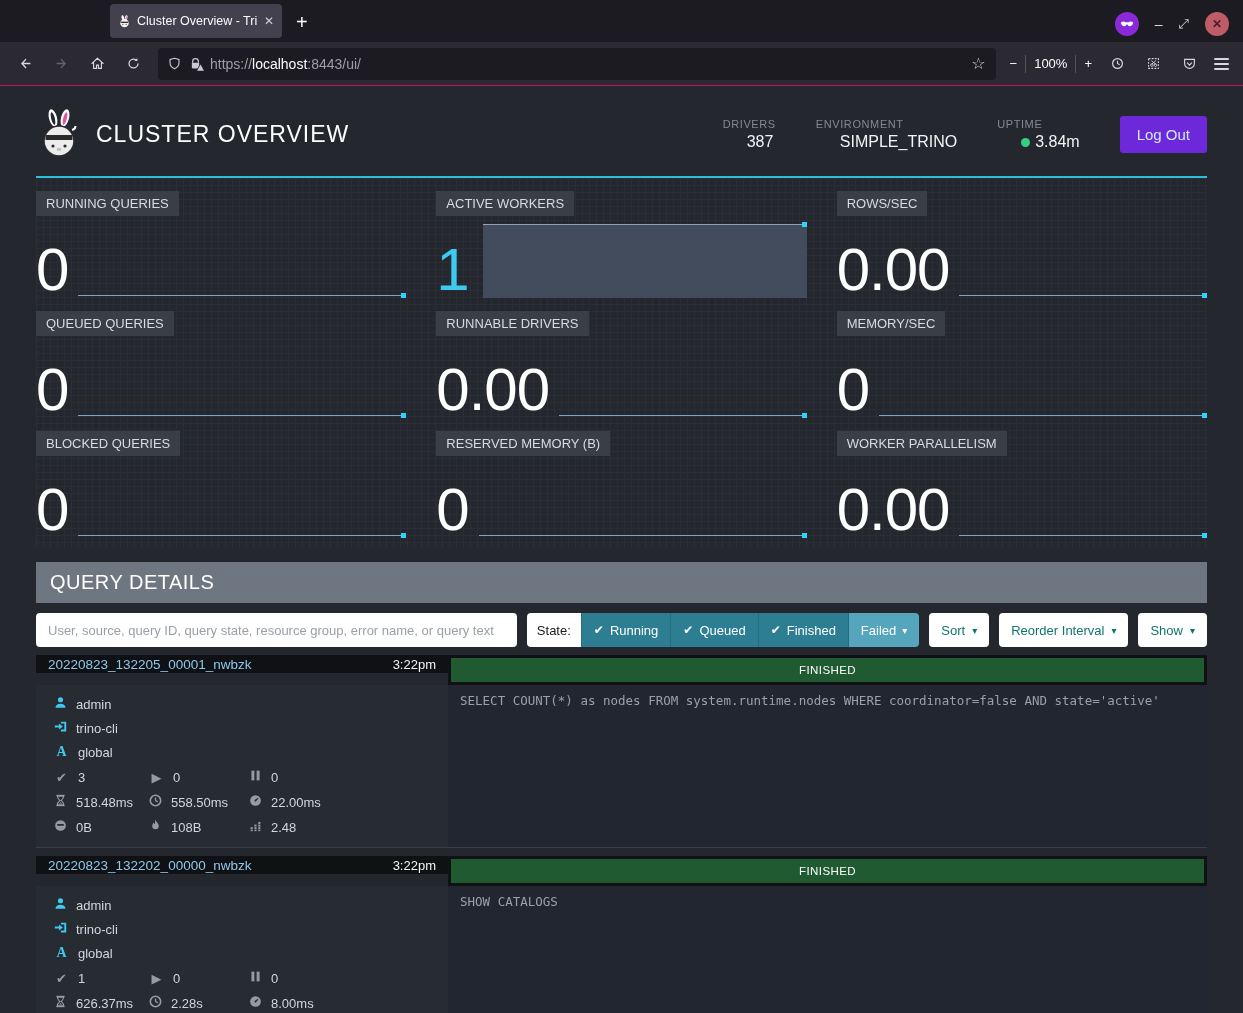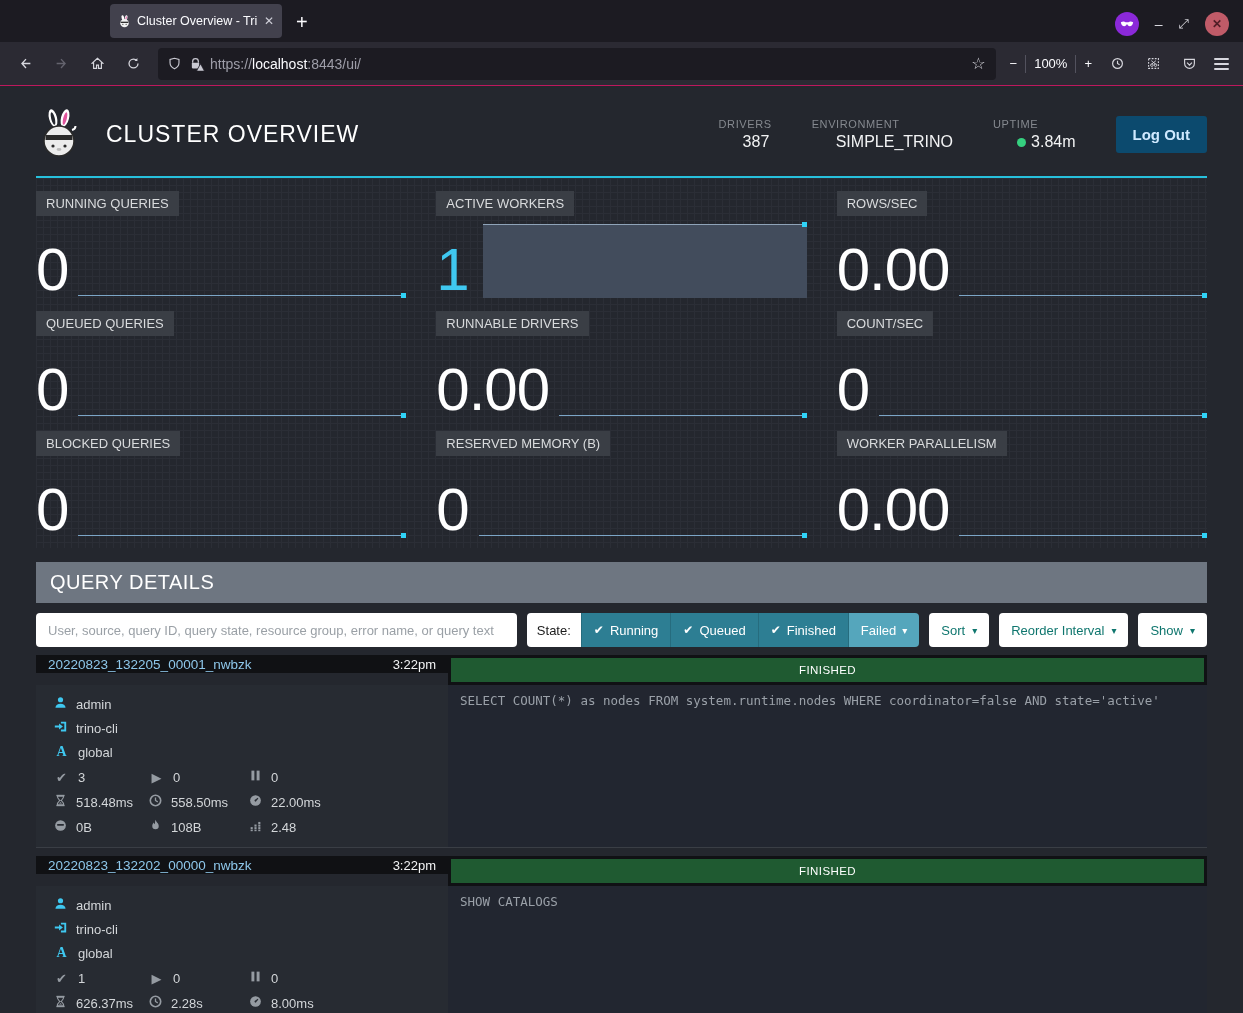--- a/index.html
+++ b/index.html
@@ -30,27 +30,27 @@
   .url-text b { color:#fbfbfe; font-weight:normal; }
   .star { color:#d7d7de; font-size:16px; }
   .zoom-ctl { display:flex; align-items:center; gap:8px; color:#fbfbfe; font-size:13px; padding:0 4px; }
   .vsep { width:1px; height:18px; background:#53525e; }
   .hamburger { display:flex; flex-direction:column; gap:3px; padding:4px; }
   .hamburger i { width:15px; height:2px; background:#d7d7de; border-radius:1px; }
 
   
   .page { height:927px; background:#24272e; color:#e8eaec; }
   .page-header { display:flex; align-items:center; padding:22px 36px 16px; }
-  .brand { display:flex; align-items:center; gap:22px; }
+  .brand { display:flex; align-items:center; gap:12px; }
   .page-title { font-size:23px; letter-spacing:1px; color:#fff; font-weight:400; }
   .hud { margin-left:auto; display:flex; align-items:center; gap:40px; }
   .hud-item .lbl { font-size:11px; letter-spacing:.6px; color:#85898f; margin-bottom:3px; }
   .hud-item .val { font-size:16px; color:#f2f3f4;margin-left:24px; }
   .dot { display:inline-block; width:9px; height:9px; border-radius:50%; background:#35d07f; margin-right:5px; }
-  .logout-btn { background:#0c4a6e; border:none; color:#cfe9ff; font-size:15px; padding:10px 17px; border-radius:3px;font-weight:bold; }
+  .logout-btn { background:#6d28d9; border:none; color:#cfe9ff; font-size:15px; padding:10px 17px; border-radius:3px; }
   .rule { height:2px; background:#27c0dc; margin:0 36px; }
 
   .dash { margin:0 36px; padding:13px 0 10px;
     background-image:linear-gradient(#2b2e36 1px, transparent 1px),
                      linear-gradient(90deg,#2b2e36 1px, transparent 1px);
     background-size:7px 7px;
     display:grid; grid-template-columns:repeat(3,1fr); column-gap:30px; row-gap:13px; }
   .tile { height:107px; display:flex; flex-direction:column; }
   .tile-label { align-self:flex-start; background:#3a3e45; color:#d9dbdd; font-size:13px;
     padding:5px 10px; }
@@ -283,21 +283,21 @@
       <span class="tile-label">RUNNABLE DRIVERS</span>
       <div class="tile-body">
           <span class="tile-num">0.00</span>
         <div class="spark">
             <span class="line"></span>
             <span class="dot-end"></span>
           </div>
         </div>
     </div>
     <div class="tile">
-      <span class="tile-label">COUNT/SEC</span>
+      <span class="tile-label">MEMORY/SEC</span>
       <div class="tile-body">
           <span class="tile-num">0</span>
         <div class="spark">
             <span class="line"></span>
             <span class="dot-end"></span>
           </div>
         </div>
     </div>
     <div class="tile">
       <span class="tile-label">BLOCKED QUERIES</span>

